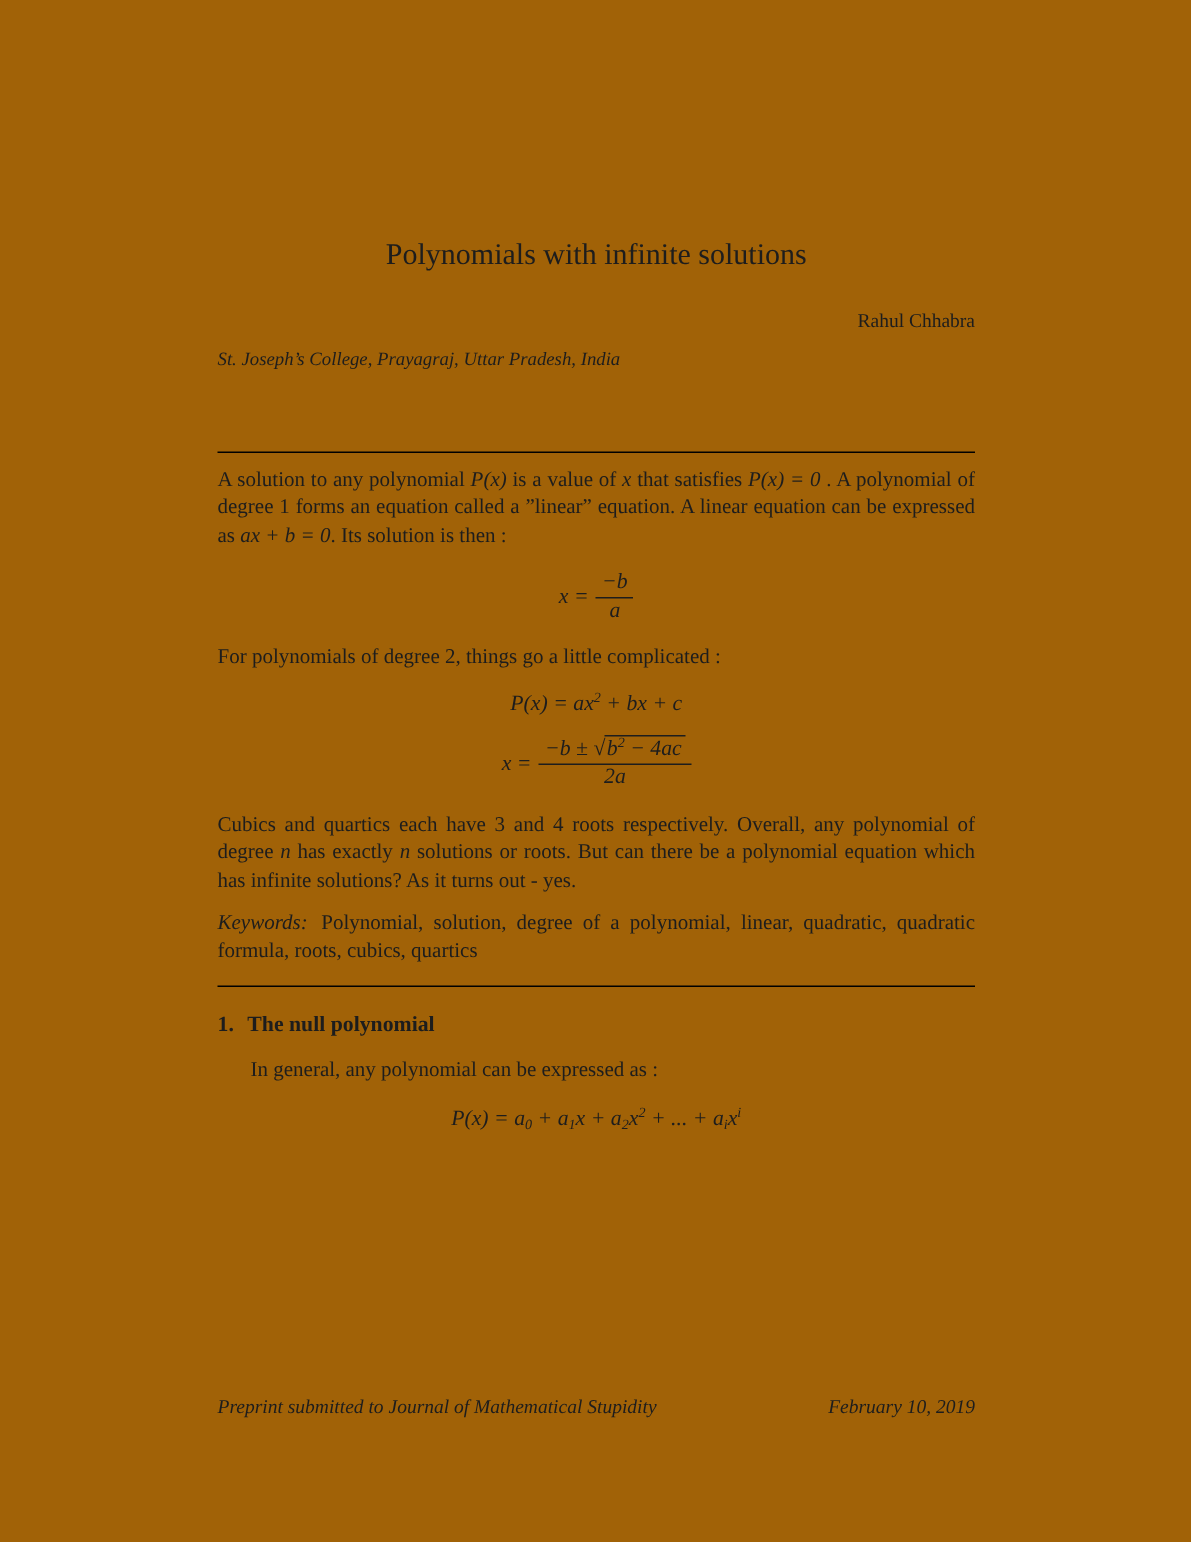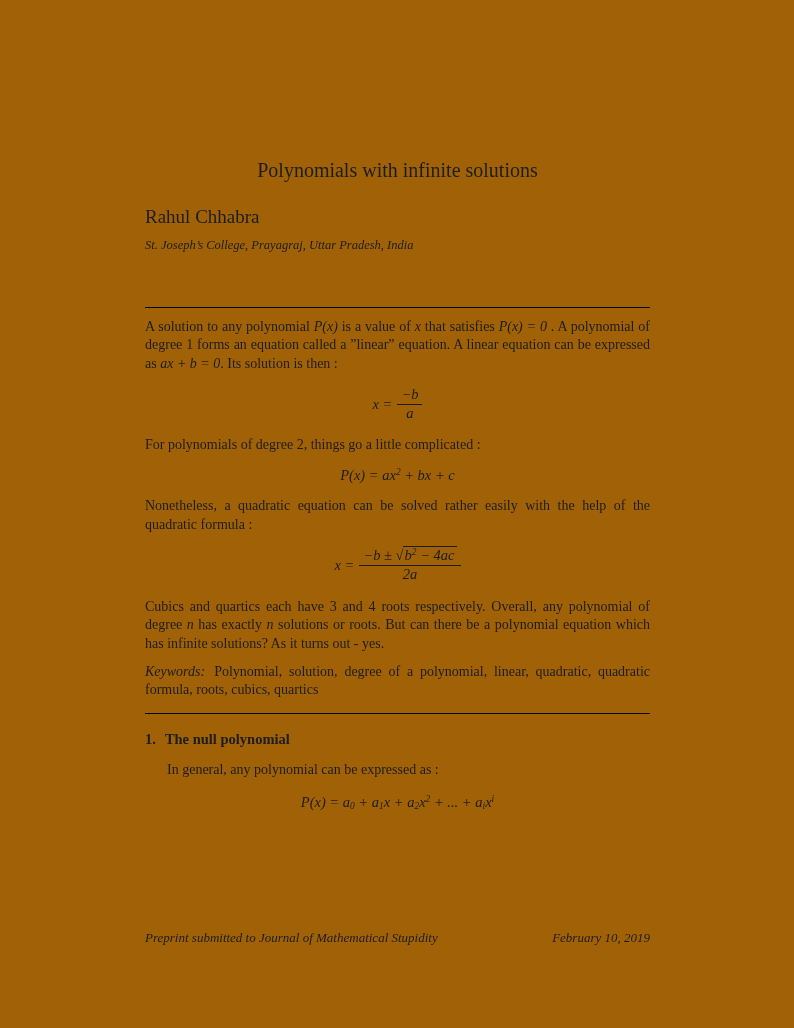--- a/index.html
+++ b/index.html
@@ -18,22 +18,22 @@
   }
   .title {
     margin:158px 0 0;
     text-align:center;
     font-size:20px;
     font-weight:normal;
     line-height:1.2;
   }
   .author {
     margin:24px 0 0;
-    text-align:left;
-    font-size:19px;
+    text-align:right;
+    font-size:13px;
   }
   .affiliation {
     margin:10px 0 16px;
     text-align:left;
     font-size:12.5px;
     font-style:italic;
   }
   .rule { border:none; border-top:1.6px solid #000; margin:0; }
   .rule-top { margin-top:54px; }
   .rule-bottom { margin-top:13px; }
@@ -112,21 +112,20 @@
         <span class="den">a</span>
       </span>
     </div>
 
     <p class="para">For polynomials of degree 2, things go a little complicated :</p>
 
     <div class="eq">
       <span><span>P(x) = ax</span><span class="sup">2</span><span> + bx + c</span></span>
     </div>
 
-    <p class="para">Nonetheless, a quadratic equation can be solved rather easily with the help of the quadratic formula :</p>
 
     <div class="eq">
       <span>x =</span>
       <span class="frac">
         <span class="num"><span>−b ± </span><span class="sqrt-sign">√</span><span class="radicand"><span>b</span><span class="sup">2</span><span> − 4ac</span></span></span>
         <span class="den">2a</span>
       </span>
     </div>
 
     <p class="para" style="margin-top:14px"><span>Cubics and quartics each have 3 and 4 roots respectively. Overall, any polynomial of degree </span><span class="mi">n</span><span> has exactly </span><span class="mi">n</span><span> solutions or roots. But can there be a polynomial equation which has infinite solutions? As it turns out - yes.</span></p>

